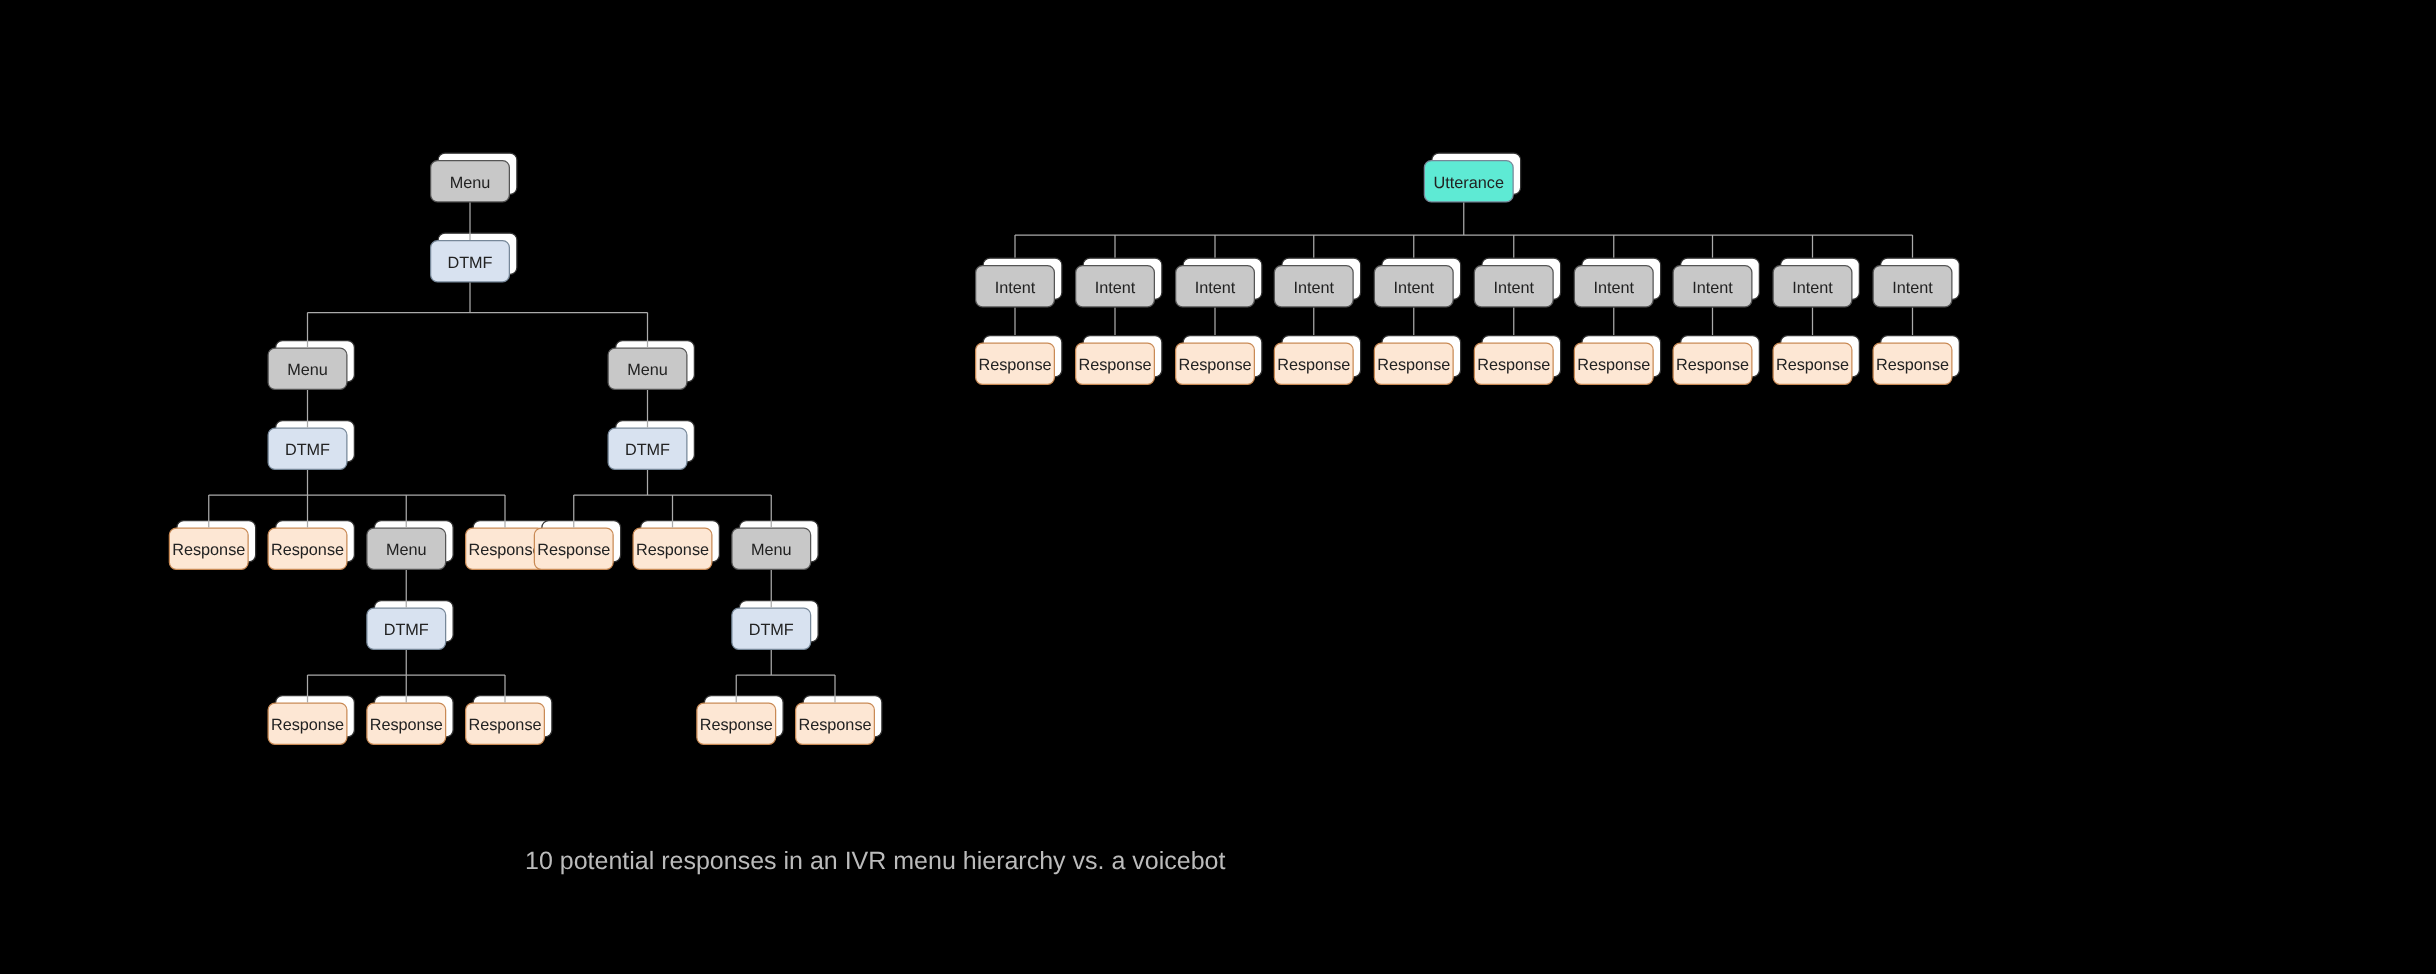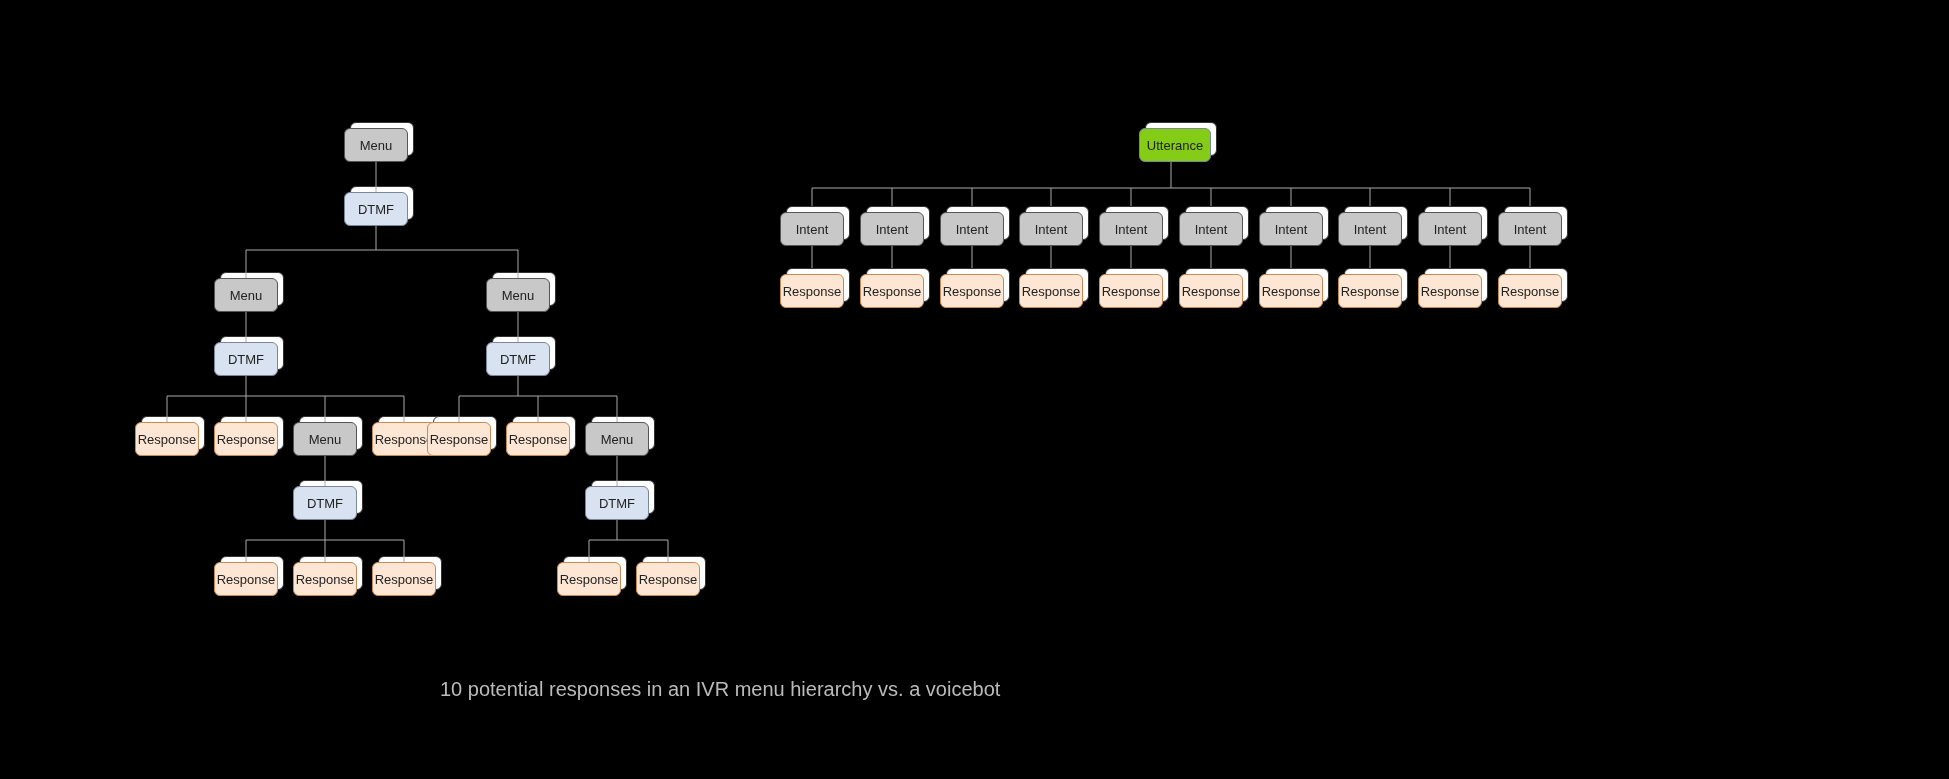--- a/index.html
+++ b/index.html
@@ -3,21 +3,21 @@
 <meta charset="utf-8">
 <style>
   html,body{margin:0;padding:0;background:#000;font-family:"Segoe UI",Arial,sans-serif;}
   .stage{position:relative;width:1949px;height:779px;background:#000;}
   .node{position:absolute;width:64px;height:34px;border:1px solid #333;border-radius:6px;
         box-sizing:border-box;display:flex;align-items:center;justify-content:center;
         font-size:13px;color:#222;}
   .shadow{background:#fff;}
   .menu{background:#c8c8c8;border-color:#555;}
   .dtmf{background:#d8e2f0;border-color:#789;}
-  .utter{background:#84cc16;border-color:#789;}
+  .utter{background:#5eead4;border-color:#789;}
   .intent{background:#c8c8c8;border-color:#555;}
   .resp{background:#fde7d4;border-color:#c98a55;}
   .caption{position:absolute;color:#bbb;font-size:20px;}
 </style>
 </head>
 <body>
 
 <div class="stage">
 
   <div class="node shadow" style="left:350px;top:122px;"></div>
@@ -130,21 +130,21 @@
       <line x1="1291" x2="1291" y1="188" y2="212"></line>
       <line x1="1291" x2="1291" y1="246" y2="274"></line>
       <line x1="1370" x2="1370" y1="188" y2="212"></line>
       <line x1="1370" x2="1370" y1="246" y2="274"></line>
       <line x1="1450" x2="1450" y1="188" y2="212"></line>
       <line x1="1450" x2="1450" y1="246" y2="274"></line>
       <line x1="1530" x2="1530" y1="188" y2="212"></line>
       <line x1="1530" x2="1530" y1="246" y2="274"></line>
     </svg>
 
-  <div class="caption" style="left:440px;top:678px;text-align:right;">10 potential responses in an IVR menu hierarchy vs. a voicebot</div>
+  <div class="caption" style="left:420px;top:678px;text-align:right;">10 potential responses in an IVR menu hierarchy vs. a voicebot</div>
 <div class="node shadow" style="left: 786px; top: 206px;"></div>
     <div class="node intent" style="left: 780px; top: 212px;">Intent</div>
     <div class="node shadow" style="left: 786px; top: 268px;"></div>
     <div class="node resp" style="left: 780px; top: 274px;">Response</div>
     <div class="node shadow" style="left: 866px; top: 206px;"></div>
     <div class="node intent" style="left: 860px; top: 212px;">Intent</div>
     <div class="node shadow" style="left: 866px; top: 268px;"></div>
     <div class="node resp" style="left: 860px; top: 274px;">Response</div>
     <div class="node shadow" style="left: 946px; top: 206px;"></div>
     <div class="node intent" style="left: 940px; top: 212px;">Intent</div>

